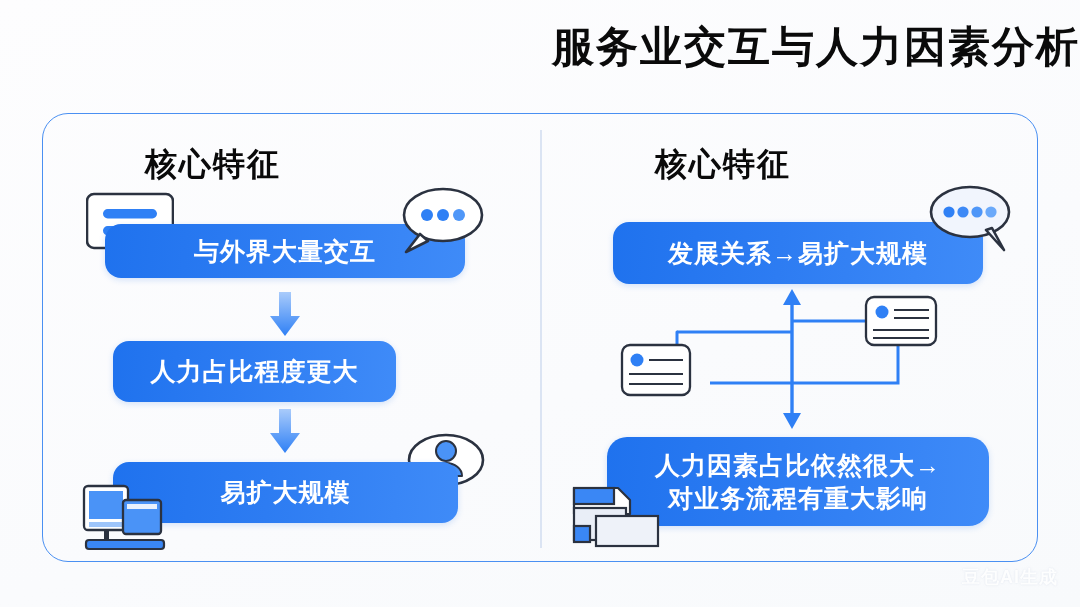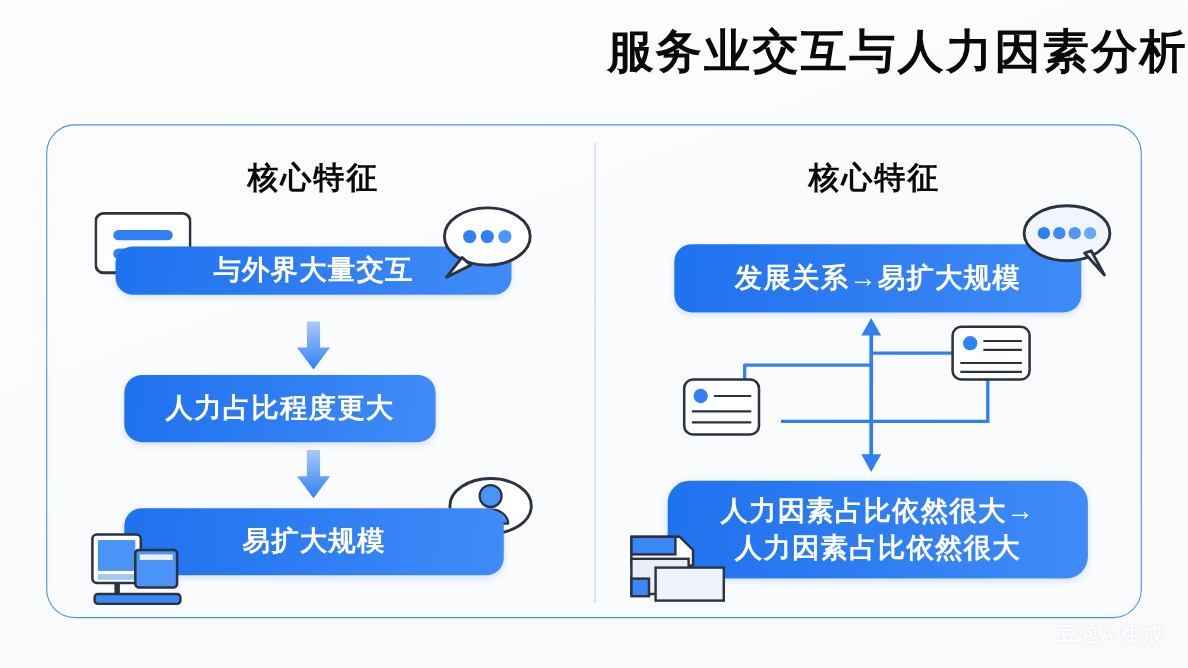--- a/index.html
+++ b/index.html
@@ -42,25 +42,24 @@
   .divider {
     position: absolute;
     left: 540px; top: 130px;
     width: 2px; height: 418px;
     background: #dbe4f3;
   }
 
   
   .col-heading {
     position: absolute;
-    font-size: 28px;
+    font-size: 32px;
     font-weight: bold;
     color: #0a0a0a;
     letter-spacing: 2px;
-    text-align: center;
   }
   #heading-left  { left: 145px; top: 143px; width: 280px; }
   #heading-right { left: 655px; top: 143px; width: 280px; }
 
   
   .card {
     position: absolute;
     background: linear-gradient(95deg, #1f72ee 0%, #2d7cf2 45%, #3f8bf8 100%);
     border-radius: 16px;
     color: #ffffff;
@@ -68,21 +67,21 @@
     font-weight: bold;
     letter-spacing: 1px;
     display: flex;
     align-items: center;
     justify-content: center;
     text-align: center;
     box-sizing: border-box;
     line-height: 1.3;
     box-shadow: 0 2px 6px rgba(35,110,230,0.18);
   }
-  #card-l1 { left: 105px; top: 224px; width: 360px; height: 44px; }
+  #card-l1 { left: 105px; top: 224px; width: 360px; height: 54px; }
   #card-l2 { left: 113px; top: 341px; width: 283px; height: 61px; }
   #card-l3 { left: 113px; top: 462px; width: 345px; height: 61px; }
   #card-r1 { left: 613px; top: 222px; width: 370px; height: 62px; }
   #card-r2 {
     left: 607px; top: 437px; width: 382px; height: 89px;
     flex-direction: column; border-radius: 20px;
   }
   #card-r2 .line { display: block; }
 
   
@@ -236,21 +235,21 @@
         <line x1="274" y1="22" x2="309" y2="22" stroke="#2b3240" stroke-width="2"></line>
         <line x1="274" y1="30" x2="309" y2="30" stroke="#2b3240" stroke-width="2"></line>
         <line x1="253" y1="42" x2="309" y2="42" stroke="#2b3240" stroke-width="2"></line>
         <line x1="253" y1="50" x2="309" y2="50" stroke="#2b3240" stroke-width="2"></line>
       </g>
     </svg>
   </div>
 
   <div class="card" id="card-r2">
     <span class="line">人力因素占比依然很大→</span>
-    <span class="line">人力因素占比依然很大</span>
+    <span class="line">对业务流程有重大影响</span>
   </div>
 
   <div class="icon" id="icon-docs">
     <svg viewBox="0 0 92 66" width="92" height="66">
       <path d="M4 4 h44 l12 12 v14 h-56 z" fill="#ffffff" stroke="#2b3240" stroke-width="2.2" stroke-linejoin="round"></path>
       <rect x="4" y="4" width="40" height="16" fill="#3a87f5" stroke="#2b3240" stroke-width="2.2"></rect>
       <rect x="4" y="24" width="52" height="32" fill="#e9eef7" stroke="#2b3240" stroke-width="2.2"></rect>
       <rect x="4" y="42" width="16" height="16" fill="#3a87f5" stroke="#2b3240" stroke-width="2.2"></rect>
       <rect x="26" y="32" width="62" height="30" fill="#eef2f9" stroke="#2b3240" stroke-width="2.2"></rect>
     </svg>

